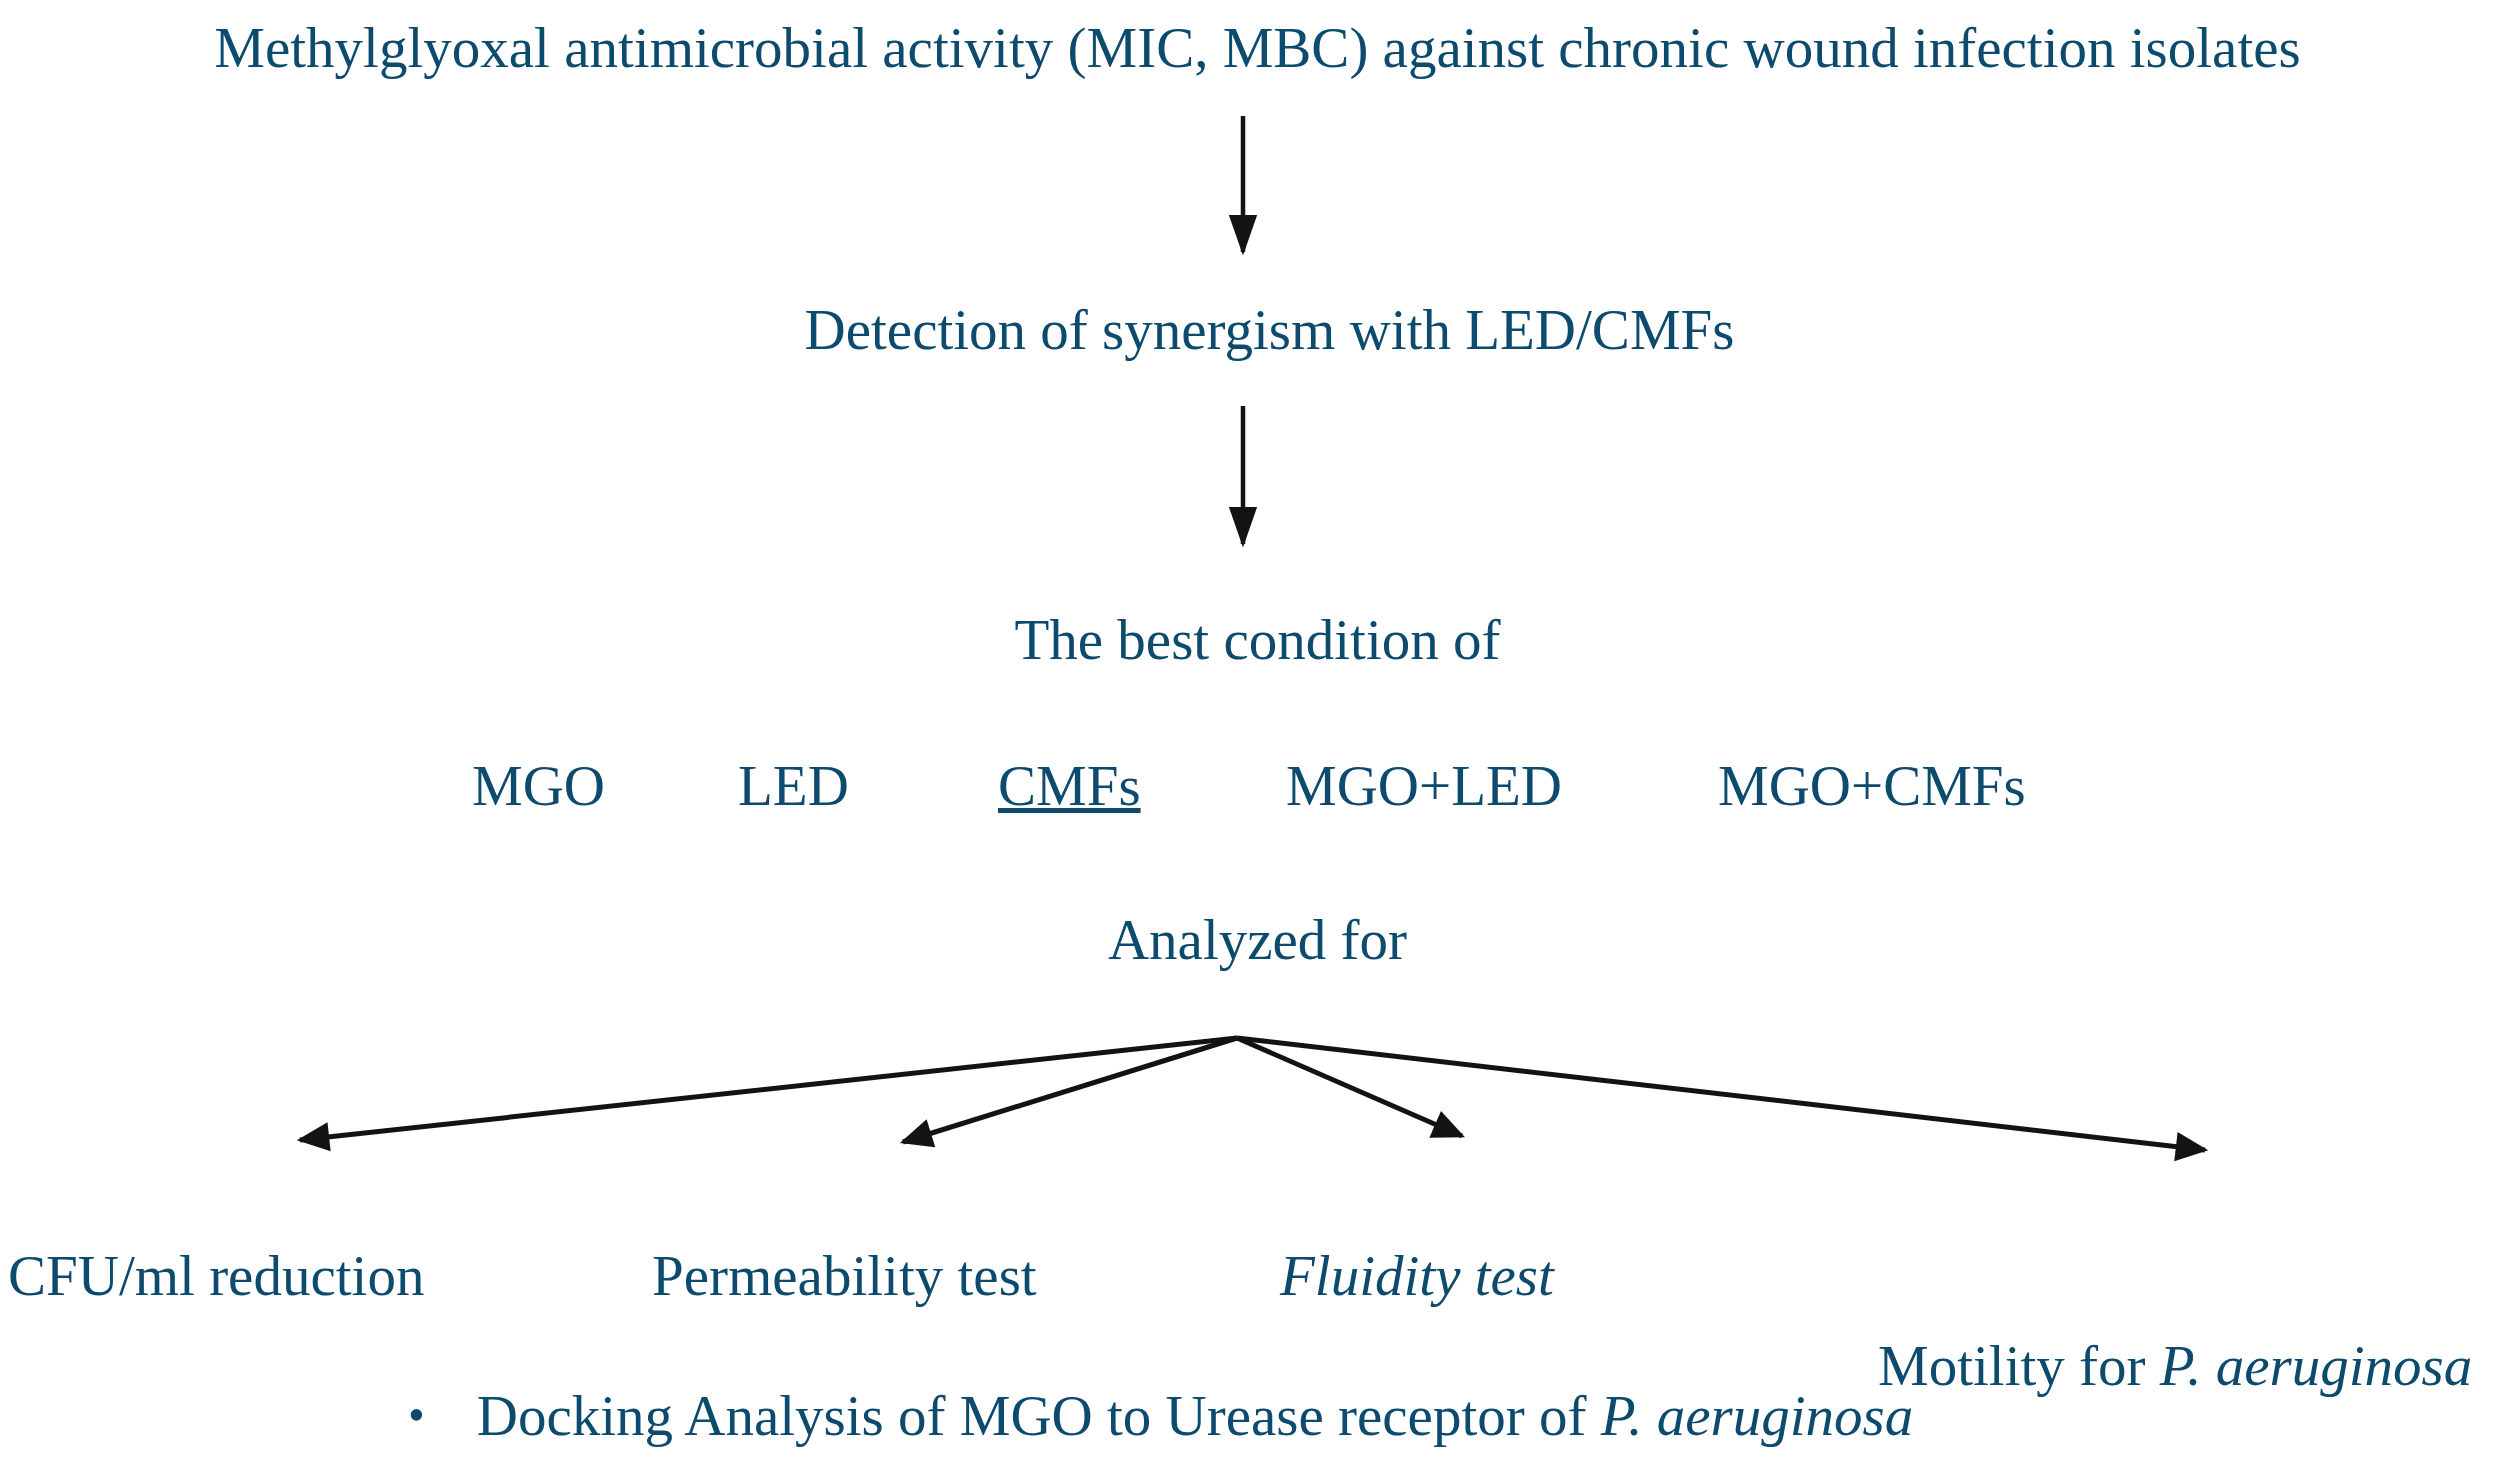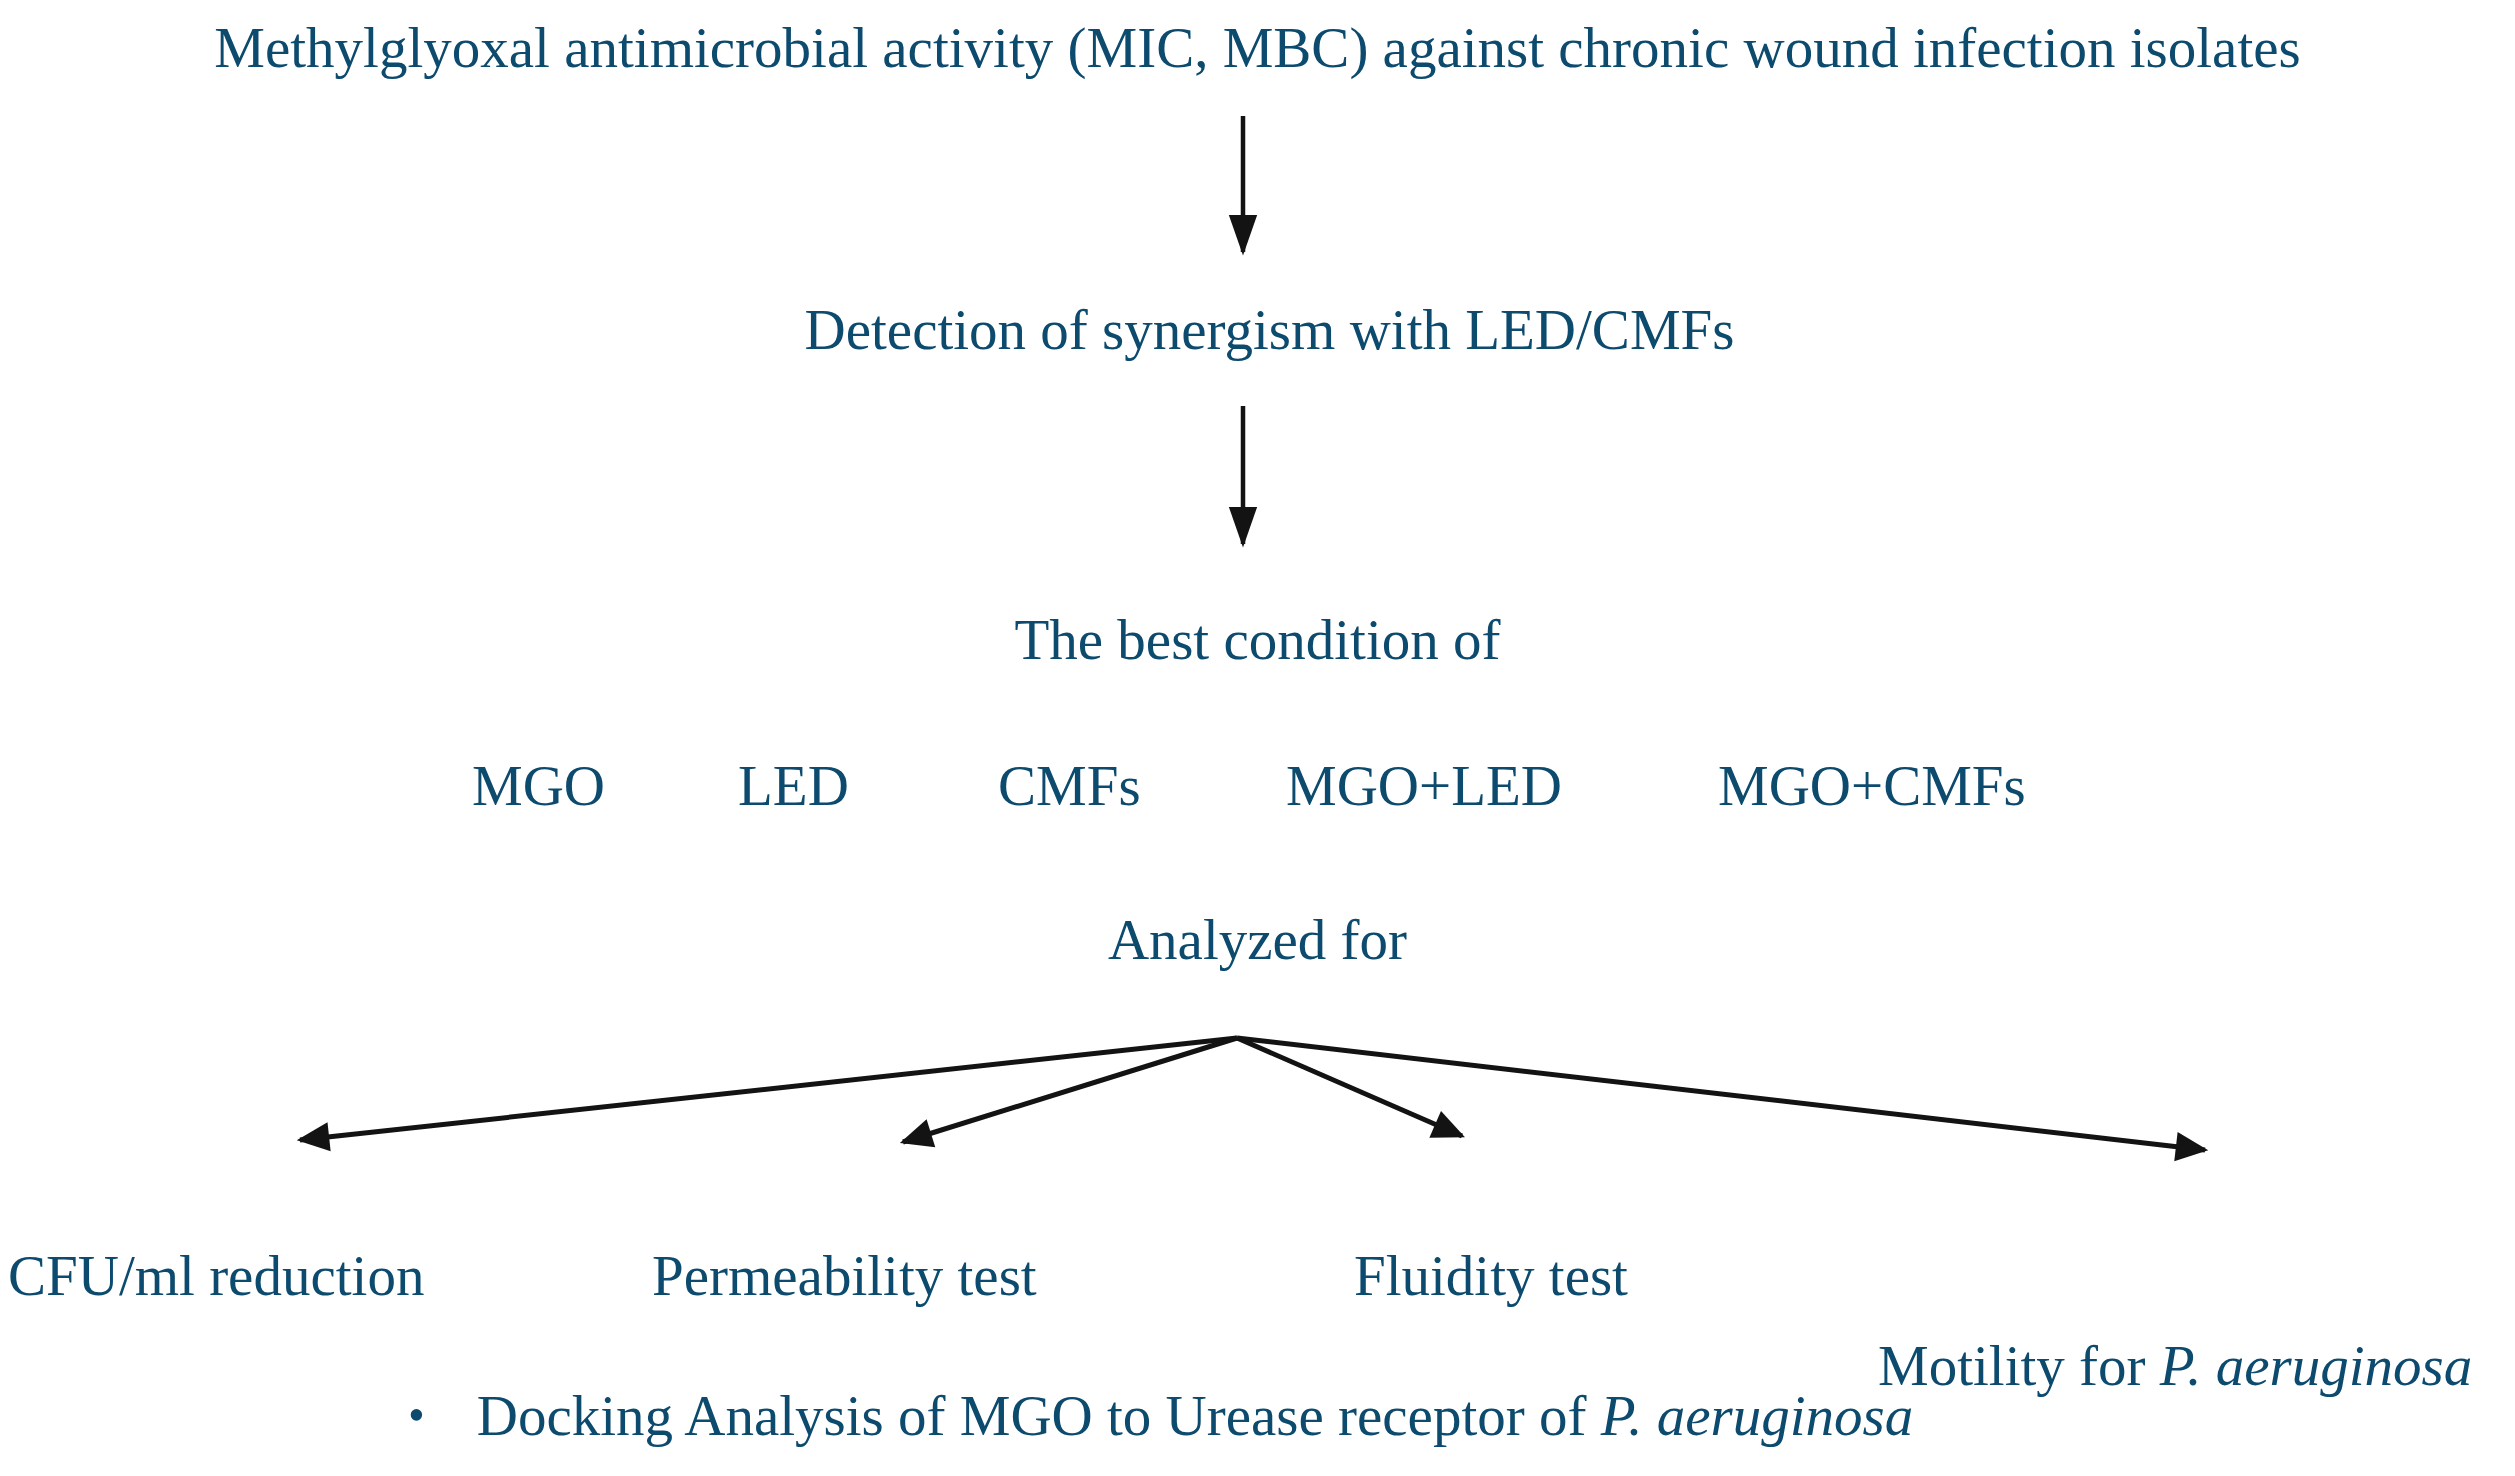--- a/index.html
+++ b/index.html
@@ -76,29 +76,29 @@
   </svg>
 
   <div class="txt center" style="top: 14px;">Methylglyoxal antimicrobial activity (MIC, MBC) against chronic wound infection isolates</div>
 
   <div class="txt center" style="top: 296px; margin-left: 12px;">Detection of synergism with LED/CMFs</div>
 
   <div class="txt center" style="top: 606px;">The best condition of</div>
 
   <div class="txt" style="left: 472px; top: 752px;">MGO</div>
   <div class="txt" style="left: 738px; top: 752px;">LED</div>
-  <div class="txt" style="left: 998px; top: 752px;">CMFs</div>
+  <div class="txt" style="left: 998px; top: 752px; text-decoration: underline;">CMFs</div>
   <div class="txt" style="left: 1286px; top: 752px; text-align: right;">MGO+LED</div>
   <div class="txt" style="left: 1718px; top: 752px;">MGO+CMFs</div>
 
   <div class="txt center" style="top: 906px;">Analyzed for</div>
 
   <div class="txt" style="left: 8px; top: 1242px; text-align: center;">CFU/ml reduction</div>
   <div class="txt" style="left: 652px; top: 1242px;">Permeability test</div>
-  <div class="txt" style="left: 1354px; top: 1242px;">Fluidity test</div>
+  <div class="txt" style="left: 1280px; top: 1242px; font-style: italic;">Fluidity test</div>
   <div class="txt" style="left: 1878px; top: 1332px;">
     <span>Motility for </span><i>P. aeruginosa</i>
   </div>
 
   <div class="txt bullet-row" style="left: 408px; top: 1382px;">
     <span class="bullet-marker">•</span>
     <span>
       <span>Docking Analysis of MGO to Urease receptor of </span><i>P. aeruginosa</i>
     </span>
   </div>

